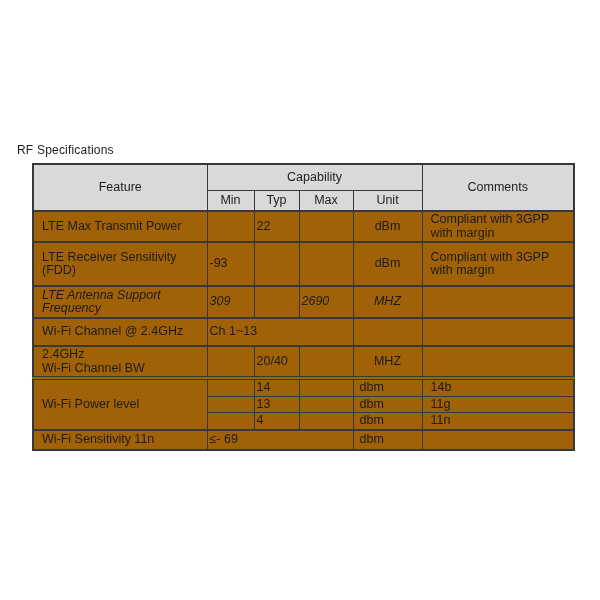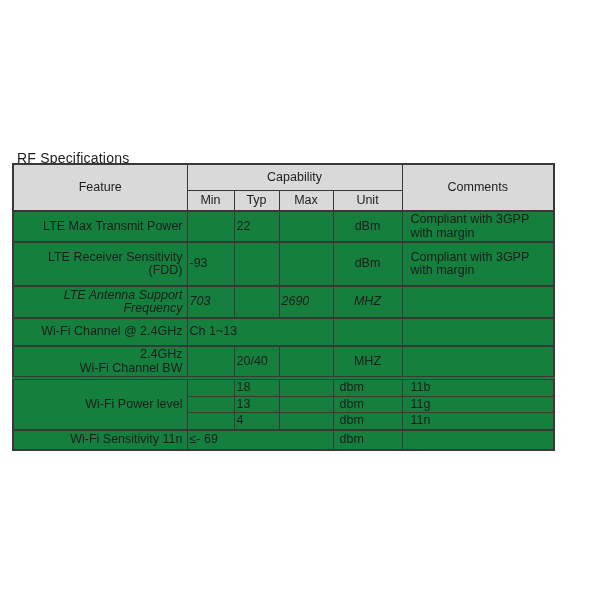--- a/index.html
+++ b/index.html
@@ -5,49 +5,49 @@
   html,body { margin:0; padding:0; background:#ffffff; }
   .screen {
     position: relative;
     width: 600px; height: 600px;
     background: #ffffff;
     overflow: hidden;
     font-family: "Liberation Sans", sans-serif;
   }
   .doc-title {
     position: absolute;
-    left: 17px; top: 150px;
-    font-size: 14px;
+    left: 17px; top: 143px;
+    font-size: 12px;
     color: #1b1b1b;
     letter-spacing: 0.2px;
   }
   table.spec {
     position: absolute;
-    left: 12px; top: 163px;
+    left: 32px; top: 163px;
     border-collapse: collapse;
     table-layout: fixed;
-    background: #15803d;
+    background: #a16207;
     border: 2px solid #383838;
   }
   .spec th, .spec td {
     border: 1px solid #383838;
     font-size: 12.5px;
     color: #1c1c1c;
     padding: 1px 2px;
     vertical-align: middle;
     line-height: 13.5px;
     white-space: pre-line;
     overflow: hidden;
   }
   .spec thead th {
     background: #d9d9d9;
     font-weight: normal;
     text-align: center;
   }
-  .spec td.feature { text-align: right; padding-left: 8px; padding-right: 4px; margin-top: 20px; }
+  .spec td.feature { text-align: left; padding-left: 8px; padding-right: 4px; margin-top: 20px; }
   .spec td.val { text-align: left; }
   .spec td.unit-c { text-align: center; }
   .spec td.unit-l { text-align: left; padding-left: 6px; }
   .spec td.comment { text-align: left; padding-left: 8px; padding-right: 4px; }
   
   tr.h1 { height: 26px; }
   tr.h2 { height: 21px; }
   tr.r1 { height: 27px; }
   tr.r2 { height: 44px; }
   tr.r3 { height: 32px; font-style: italic; }
@@ -105,21 +105,21 @@
         <td class="val">-93</td>
         <td class="val"></td>
         <td class="val"></td>
         <td class="unit-c">dBm</td>
         <td class="comment">Compliant with 3GPP
 with margin</td>
       </tr>
       <tr class="r3 sep2">
         <td class="feature">LTE Antenna Support
 Frequency</td>
-        <td class="val">703</td>
+        <td class="val">309</td>
         <td class="val"></td>
         <td class="val">2690</td>
         <td class="unit-c">MHZ</td>
         <td class="comment"></td>
       </tr>
       <tr class="r4 sep2">
         <td class="feature">Wi-Fi Channel @ 2.4GHz</td>
         <td class="val" colspan="3">Ch 1~13</td>
         <td class="unit-c"></td>
         <td class="comment"></td>
@@ -129,24 +129,24 @@
 Wi-Fi Channel BW</td>
         <td class="val"></td>
         <td class="val">20/40</td>
         <td class="val"></td>
         <td class="unit-c">MHZ</td>
         <td class="comment"></td>
       </tr>
       <tr class="sub sepd">
         <td class="feature" rowspan="3">Wi-Fi Power level</td>
         <td class="val"></td>
-        <td class="val">18</td>
+        <td class="val">14</td>
         <td class="val"></td>
         <td class="unit-l">dbm</td>
-        <td class="comment">11b</td>
+        <td class="comment">14b</td>
       </tr>
       <tr class="sub thin">
         <td class="val"></td>
         <td class="val">13</td>
         <td class="val"></td>
         <td class="unit-l">dbm</td>
         <td class="comment">11g</td>
       </tr>
       <tr class="sub thin">
         <td class="val"></td>

